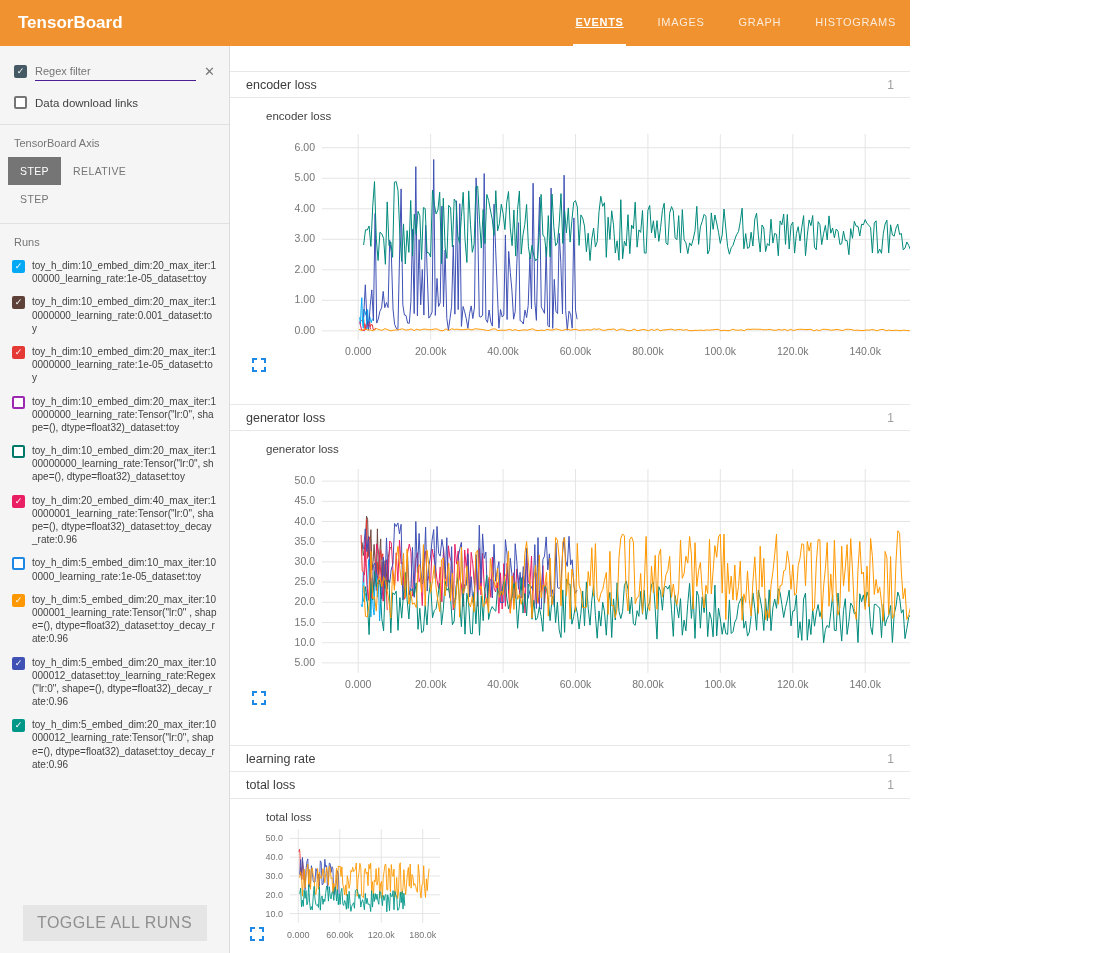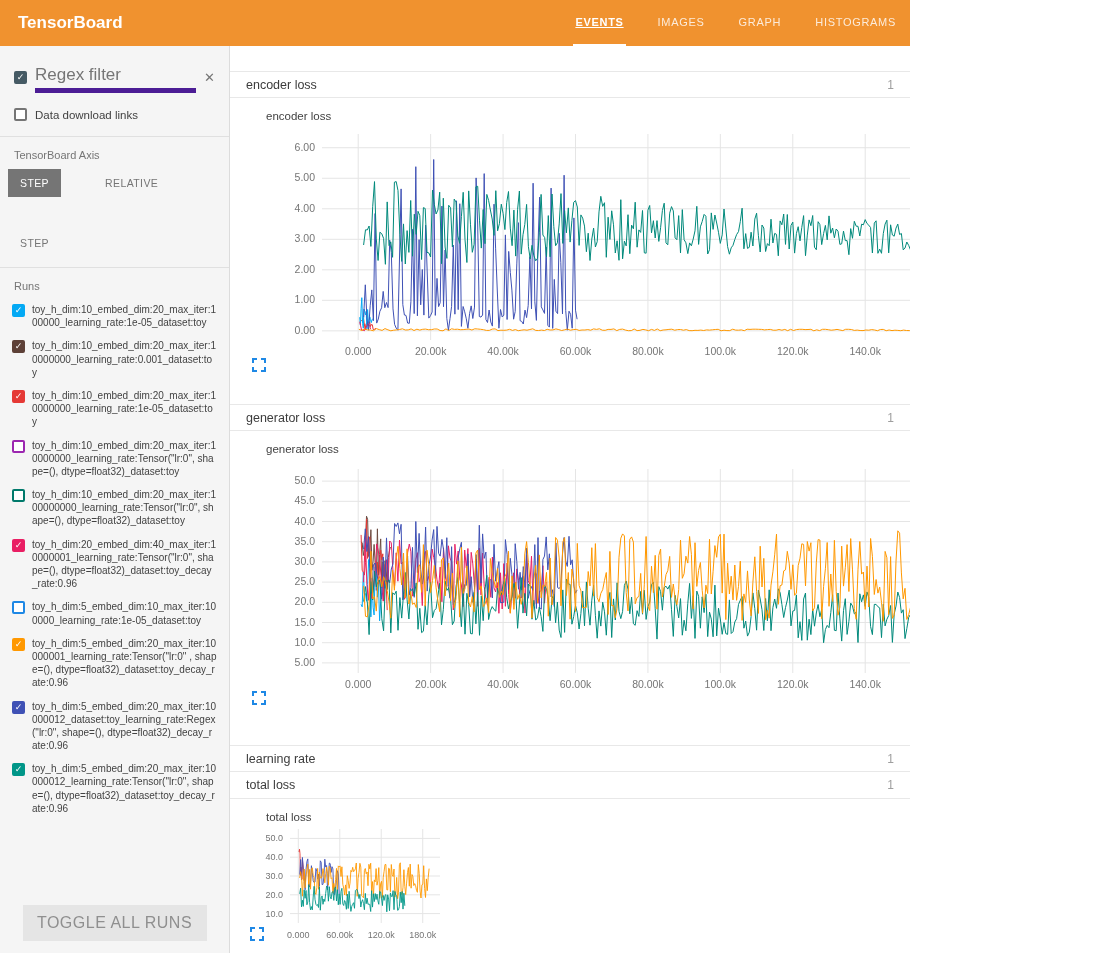--- a/index.html
+++ b/index.html
@@ -15,35 +15,35 @@
   .tab { color:rgba(255,255,255,.82); font-size:11px; letter-spacing:.7px; display:flex;
          align-items:center; border-bottom:2px solid transparent; padding:0 2px; cursor:pointer; }
   .tab.active { color:#fff; border-bottom-color:#fff; font-weight:bold;text-decoration:underline; }
 
   .body { flex:1; display:flex; min-height:0; }
 
   
   .sidebar { width:230px; flex:0 0 230px; background:#f5f5f5; border-right:1px solid #dcdcdc;
              display:flex; flex-direction:column; padding-top:12px; overflow:hidden; }
   .filter-row { display:flex; align-items:center; gap:8px; padding:4px 14px 10px; }
-  .filter-row input { flex:1; min-width:0; border:none; border-bottom:5px solid #4c1d95;
-                      background:transparent; font-size:17px; padding:3px 0; color:#212121;
+  .filter-row input { flex:1; min-width:0; border:none; border-bottom:1px solid #4c1d95;
+                      background:transparent; font-size:11px; padding:3px 0; color:#212121;
                       outline:none; font-family:"Liberation Sans",sans-serif; }
   .x-icon { color:#757575; font-size:13px; cursor:pointer; line-height:1; }
 
   .cb { width:13px; height:13px; border-radius:2px; display:inline-flex; align-items:center;
         justify-content:center; flex:0 0 auto; font-size:9px; color:#fff;
         border:2px solid var(--c,#757575); background:#fff; line-height:1; cursor:pointer; }
   .cb.checked { background:var(--c,#757575); }
 
   .opt-row { display:flex; align-items:center; gap:8px; padding:5px 14px; font-size:11.5px; color:#424242; }
   .divider { border-top:1px solid #e0e0e0; margin:10px 0 8px; }
   .side-label { font-size:11px; color:#757575; padding:4px 14px 6px; }
 
-  .axis-btns { display:flex; flex-wrap:wrap; width:168px; margin:2px 0 0 8px;gap:32px; }
+  .axis-btns { display:flex; flex-wrap:wrap; width:168px; margin:2px 0 0 8px; }
   .axis-btn { font-size:10.5px; letter-spacing:.4px; color:#757575; padding:8px 12px; cursor:pointer; }
   .axis-btn.active { background:#757575; color:#fff; }
 
   .runs-list { overflow:hidden; }
   .run-row { display:flex; gap:7px; padding:5px 12px; align-items:flex-start; }
   .run-row .cb { margin-top:1px; }
   .run-label { font-size:10px; color:#424242; line-height:1.32; word-break:break-all; }
 
   .toggle-all { margin-top:auto; margin-bottom:12px; align-self:center; width:184px; padding:9px 0;
                 background:#e5e5e5; border:none; color:#8f8f8f; font-size:16px; letter-spacing:.5px;

